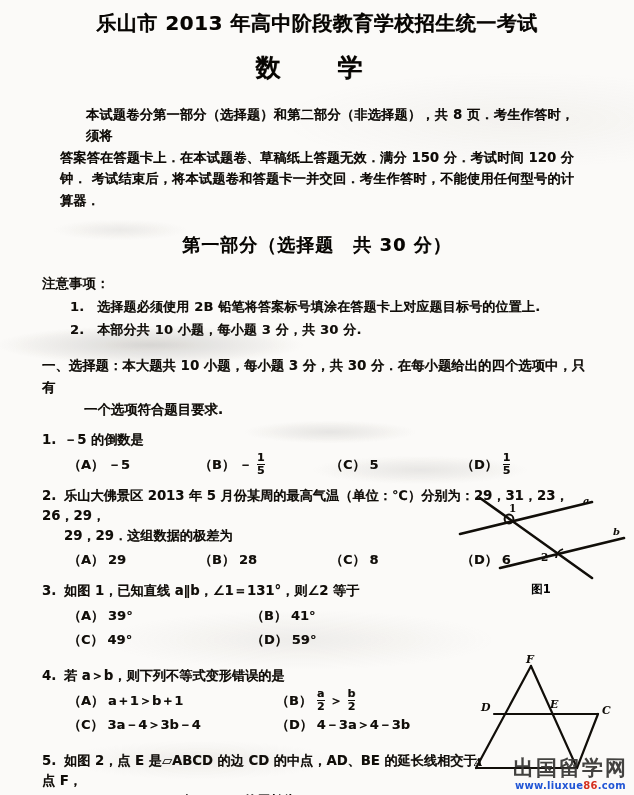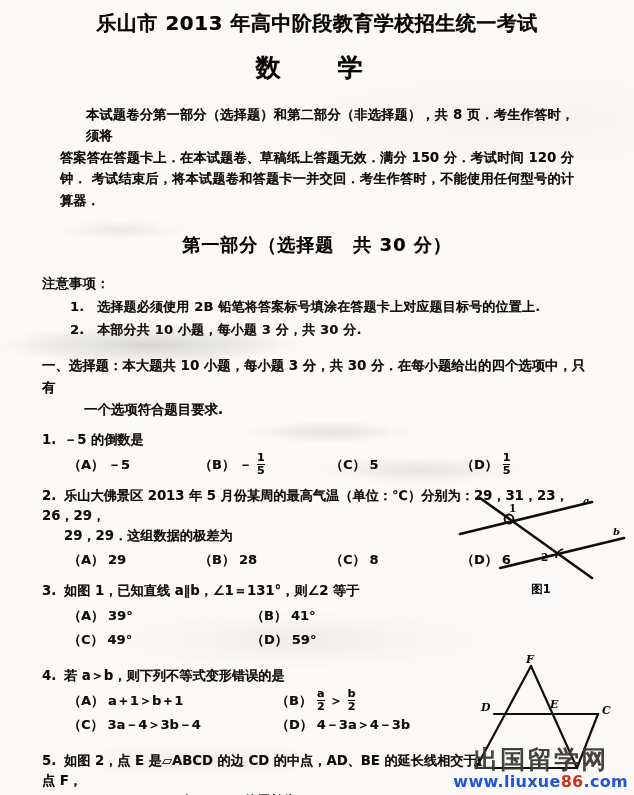--- a/index.html
+++ b/index.html
@@ -150,29 +150,29 @@
   }
   .watermark {
     position: absolute;
     right: 6px;
     bottom: 4px;
     z-index: 6;
     text-align: center;
     opacity: .95;
   }
   .wm-cn {
-    font-size: 25px;
+    font-size: 21px;
     font-weight: bold;
     color: #3d3c3a;
     letter-spacing: 2px;
     line-height: 1;
     font-family: "DejaVu Sans", sans-serif;
   }
   .wm-url {
-    font-size: 16px;
+    font-size: 10px;
     font-weight: bold;
     color: #1a4fd0;
     letter-spacing: .3px;
     line-height: 1.15;
     margin-top: 1px;
   }
   .wm-url .hot { color: #d02a18; }
 </style>
 </head>
 <body>

